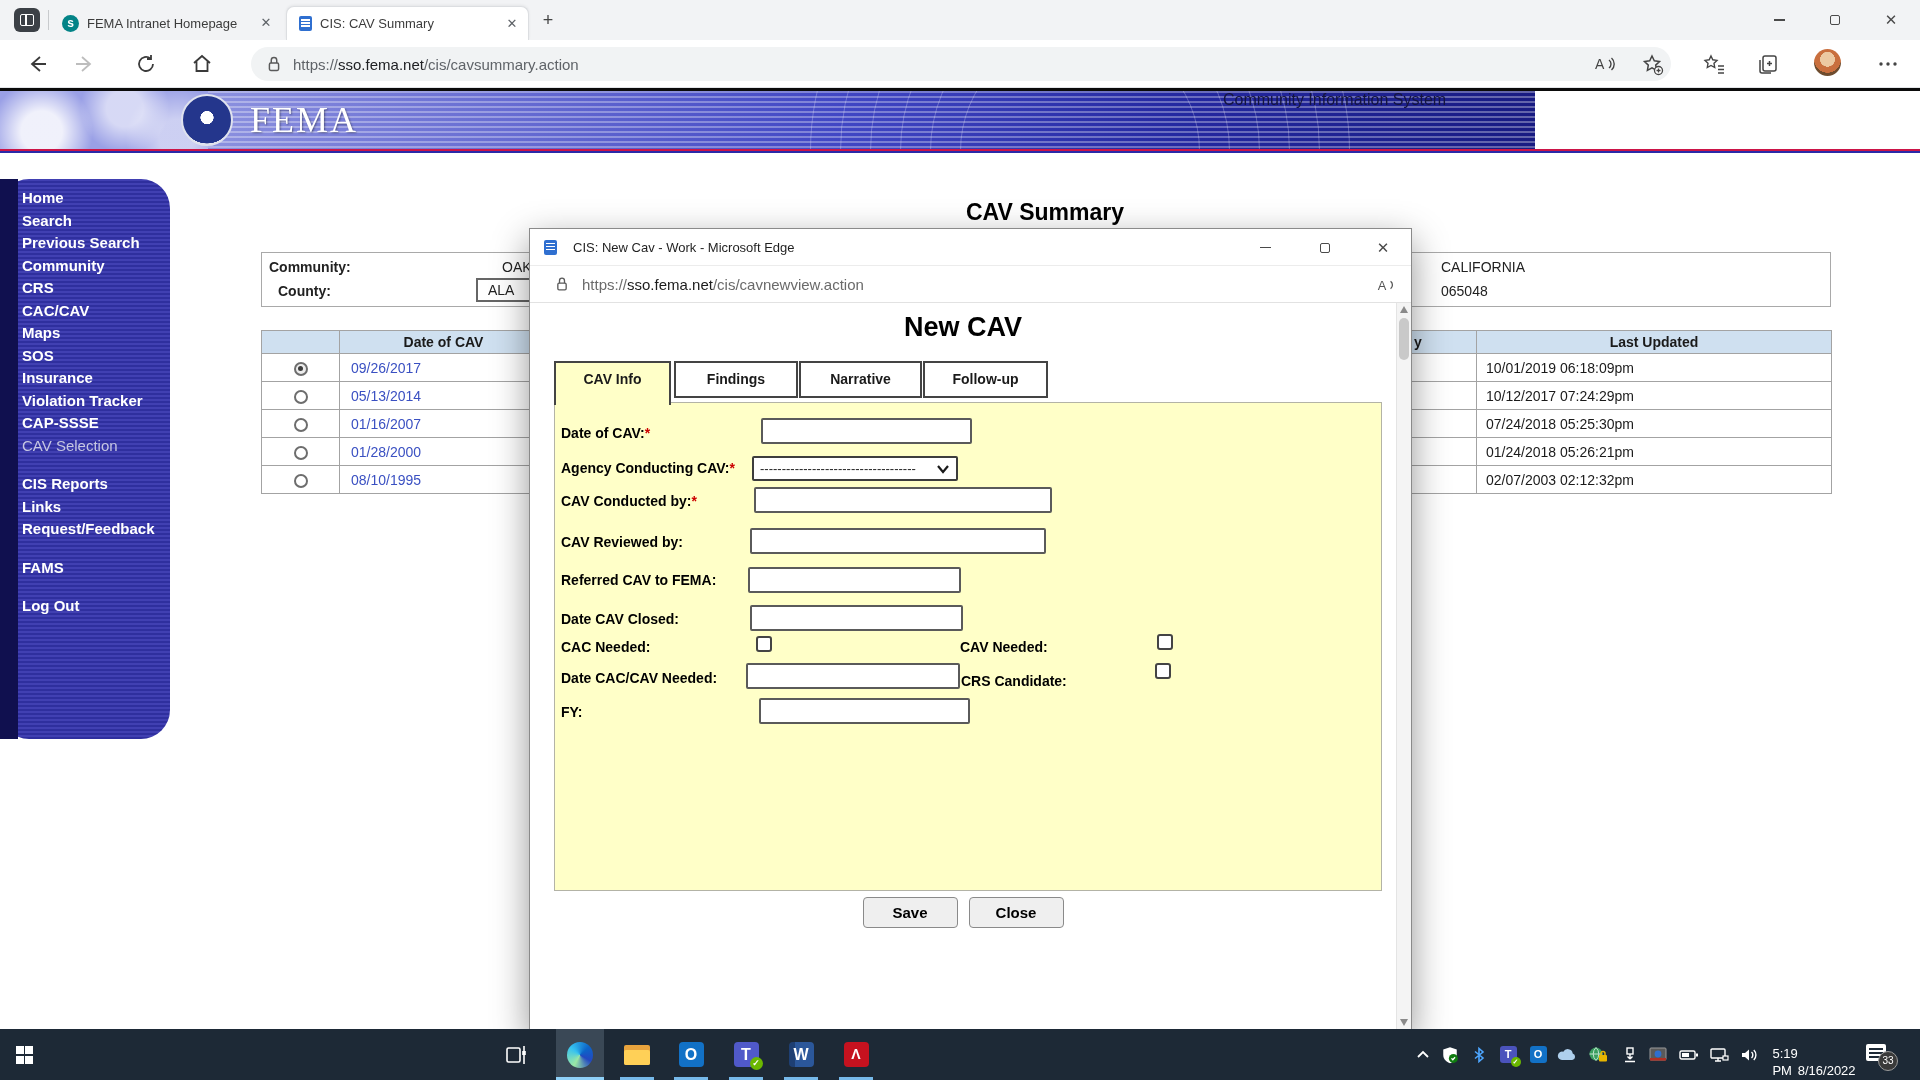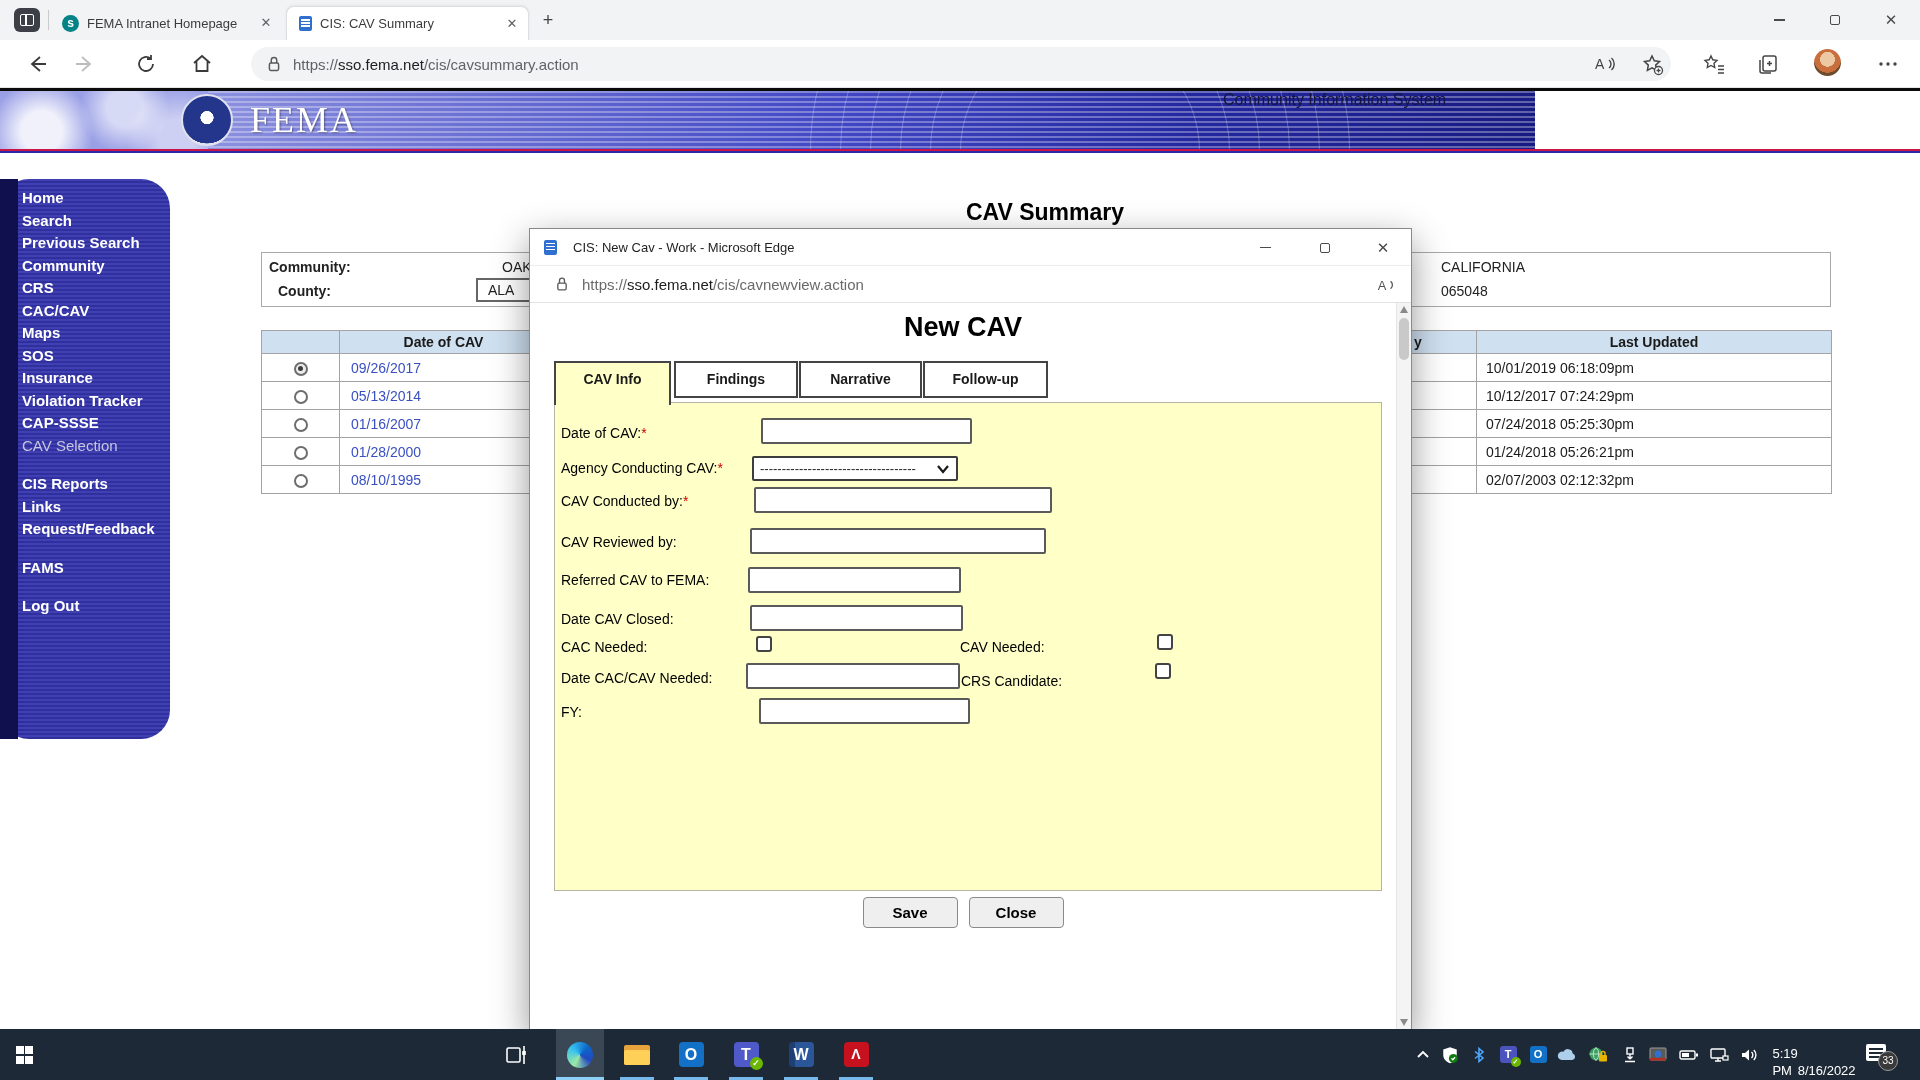--- a/index.html
+++ b/index.html
@@ -115,21 +115,21 @@
   .sc-dn { position:absolute; bottom:4px; left:3px; width:0; height:0; border-left:4.5px solid transparent;
     border-right:4.5px solid transparent; border-top:7px solid #8a8a8a; }
   .sc-thumb { position:absolute; top:15px; left:2px; width:10px; height:42px; background:#c9c9c9; border-radius:5px; }
   .pop-heading { position:absolute; left:0; top:83px; width:866px; text-align:center;
     font-size:27px; font-weight:bold; color:#000; }
   .ftab { position:absolute; top:132px; height:37px; background:#fff; border:2px solid #444;
     font-size:14px; font-weight:bold; color:#1a1a1a; text-align:center; padding-top:8px; z-index:3; }
   .ftab.active { background:#ffffc8; height:44px; border-bottom:none; z-index:4; }
   .fpanel { position:absolute; left:24px; top:173px; width:828px; height:489px; background:#ffffc8;
     border:1px solid #b3b3a6; z-index:2; }
-  .flabel { position:absolute; font-size:14px; font-weight:normal; color:#000; z-index:5; white-space:nowrap; }
+  .flabel { position:absolute; font-size:14px; font-weight:bold; color:#000; z-index:5; white-space:nowrap; }
   .flabel .req { color:#cc0000; }
   .finput { position:absolute; height:26px; border:2px solid #5a5a5a; border-radius:2px; background:#fff; z-index:5;
     font-size:14px; padding:0 4px; font-family:"Liberation Sans",sans-serif; }
   .fselect { position:absolute; height:25px; border:2px solid #3d3d3d; border-radius:2px; background:#fff; z-index:5;
     font-size:13px; color:#222; display:flex; align-items:center; padding:0 6px; justify-content:space-between; }
   .fcheck { position:absolute; width:16px; height:16px; border:2px solid #444; border-radius:3px; background:#fff; z-index:5; }
   .pop-btnrow { position:absolute; left:0; top:668px; width:866px; display:flex; justify-content:center; gap:11px; }
   .pop-btn { width:95px; height:31px; background:#efefef; border:1px solid #8a8a8a; border-radius:4px;
     font-size:15px; font-weight:bold; color:#000; font-family:"Liberation Sans",sans-serif; }
 

